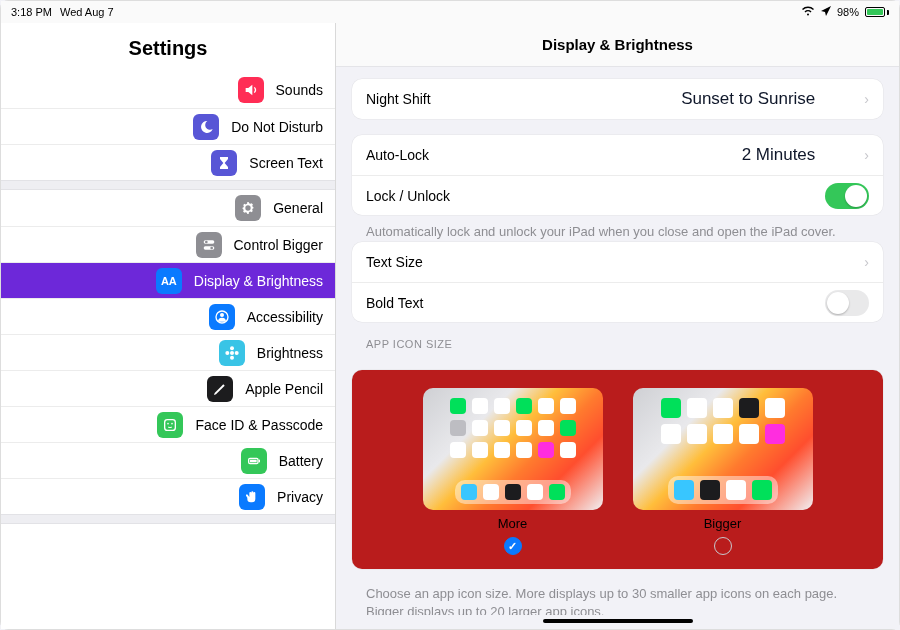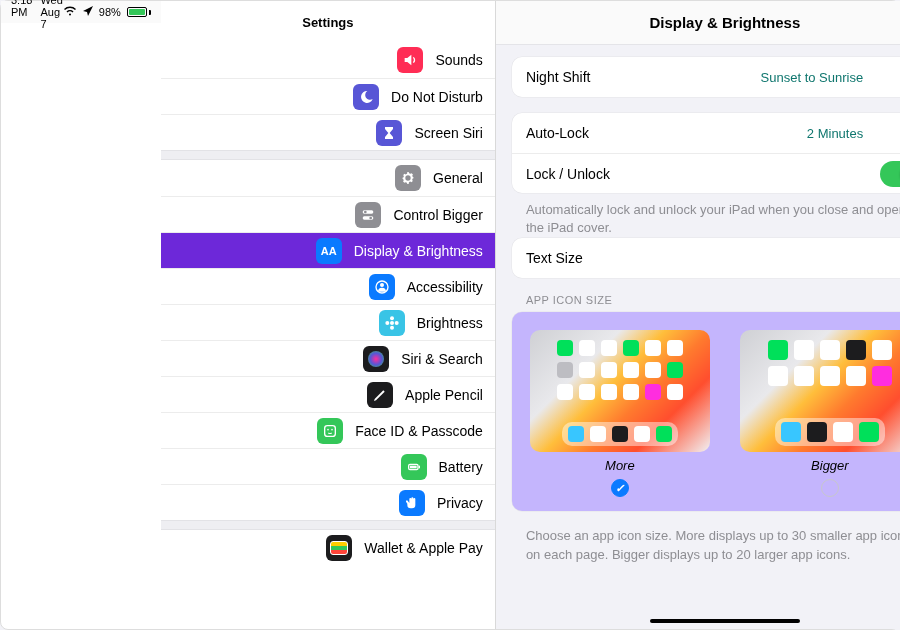--- a/index.html
+++ b/index.html
@@ -1,55 +1,55 @@
 <!DOCTYPE html>
 <html><head>
 <meta charset="utf-8">
 <style>
   * { box-sizing: border-box; margin: 0; padding: 0; font-family: -apple-system, "Helvetica Neue", Arial, sans-serif; }
   html, body { width: 900px; height: 630px; overflow: hidden; background: #f2f2f7; }
-  .screen { width: 900px; height: 630px; display: flex; flex-direction: row; background: #fff; border: 1px solid #ddd; border-radius: 8px; }
+  .screen { width: 900px; height: 630px; display: flex; flex-direction: column; background: #fff; border: 1px solid #ddd; border-radius: 8px; }
   .statusbar { height: 22px; display: flex; align-items: center; justify-content: space-between; padding: 0 10px; font-size: 11px; color: #000; background: #fafafa; }
   .statusbar .left { display: flex; gap: 8px; }
   .statusbar .right { display: flex; gap: 6px; align-items: center; }
   .battery { display: inline-flex; align-items: center; gap: 2px; }
   .battery-body { width: 20px; height: 10px; border: 1px solid #000; border-radius: 2px; position: relative; }
   .battery-fill { position: absolute; left: 1px; top: 1px; bottom: 1px; right: 1px; background: #34c759; border-radius: 1px; }
   .battery-tip { width: 2px; height: 5px; background: #000; border-radius: 0 1px 1px 0; }
 
   .body { flex: 1; display: flex; min-height: 0; }
   .sidebar { width: 335px; border-right: 1px solid #d9d9d9; display: flex; flex-direction: column; background: #fff; }
-  .sidebar-title { text-align: center; font-weight: 600; font-size: 13px; padding: 14px 16px 12px; }
+  .sidebar-title { text-align: center; font-weight: 600; font-size: 20px; padding: 14px 16px 12px; }
   .section-gap { height: 10px; background: #eeeef2; border-top: 1px solid #e2e2e6; border-bottom: 1px solid #e2e2e6; }
   .row { display: flex; align-items: center; height: 36px; padding: 0 12px 0 16px; border-top: 1px solid #ececec; font-size: 14px; color: #000; cursor: default; justify-content: flex-end; }
   .row:first-child { border-top: none; }
   .row.selected { background: #6d28d9; color: #fff; }
   .row .icon { width: 26px; height: 26px; border-radius: 6px; margin-right: 12px; display: flex; align-items: center; justify-content: center; flex-shrink: 0; }
   .row .icon svg { width: 16px; height: 16px; }
 
   .detail { flex: 1; display: flex; flex-direction: column; background: #f2f2f7; min-width: 0; }
   .detail-header { height: 44px; display: flex; align-items: center; justify-content: center; font-weight: 600; font-size: 15px; background: #fafafa; border-bottom: 1px solid #e4e4e8; }
   .detail-scroll { flex: 1; overflow-y: auto; padding: 12px 16px 10px; }
   .group { background: #fff; border-radius: 10px; overflow: hidden; margin-bottom: 16px; box-shadow: 0 0 0 0.5px #e4e4e8; }
   .cell { display: flex; align-items: center; height: 40px; padding: 0 14px; font-size: 14px; border-top: 1px solid #ececec; }
   .cell:first-child { border-top: none; gap: 43px; }
   .cell .label { flex: 1; }
-  .cell .value { color: #0f766e; font-size: 13px; margin-right: 13px; }
+  .cell .value { color: #0f172a; font-size: 17px; margin-right: 6px; }
   .cell .chev { color: #c7c7cc; }
   .footer-note { font-size: 13px; color: #8e8e93; padding: 0 14px 1px; margin-top: -8px; line-height: 1.4; }
-  .group-header { font-size: 11px; color: #8e8e93; padding: 0 14px 6px; letter-spacing: 0.5px; }
+  .group-header { font-size: 11px; color: #8e8e93; padding: 0 14px 20px; letter-spacing: 0.5px; }
 
   .switch { width: 44px; height: 26px; border-radius: 13px; position: relative; }
   .switch.on { background: #34c759; }
   .switch.off { background: #e9e9ea; }
   .switch .knob { width: 22px; height: 22px; background: #fff; border-radius: 50%; position: absolute; top: 2px; box-shadow: 0 1px 2px rgba(0,0,0,0.25); }
   .switch.on .knob { right: 2px; }
   .switch.off .knob { left: 2px; }
 
-  .iconsize-group { background: #c4b5fd; border-radius: 10px; padding: 18px 18px 14px; box-shadow: 0 0 0 0.5px #e4e4e8; font-style: italic; }
+  .iconsize-group { background: #b91c1c; border-radius: 10px; padding: 18px 18px 14px; box-shadow: 0 0 0 0.5px #e4e4e8; }
   .options { display: flex; gap: 30px; justify-content: center; }
   .option { display: flex; flex-direction: column; align-items: center; gap: 6px; }
   .preview { width: 180px; height: 122px; border-radius: 10px; overflow: hidden; position: relative; background: linear-gradient(135deg, #cfd0d4 0%, #e9e9ec 30%, #ffbe3b 45%, #ff7a2e 60%, #ff4e2e 75%, #f1f1f4 100%); }
   .grid-icons { position: absolute; top: 10px; left: 0; right: 0; display: grid; justify-content: center; gap: 6px; }
   .grid-icons.more { grid-template-columns: repeat(6, 16px); }
   .grid-icons.bigger { grid-template-columns: repeat(5, 20px); }
   .ai { border-radius: 4px; }
   .grid-icons.more .ai { width: 16px; height: 16px; }
   .grid-icons.bigger .ai { width: 20px; height: 20px; }
   .dock { position: absolute; bottom: 6px; left: 50%; transform: translateX(-50%); background: rgba(255,255,255,0.45); border-radius: 10px; padding: 4px 6px; display: flex; gap: 6px; }
@@ -109,21 +109,21 @@
                 </svg>
               </span>
               <span>Do Not Disturb</span>
             </div>
             <div class="row">
               <span class="icon" style="background: rgb(88, 86, 214);">
                 <svg viewBox="0 0 24 24" fill="#fff">
                   <path d="M6 3h12v3l-5 6 5 6v3H6v-3l5-6-5-6z"></path>
                 </svg>
               </span>
-              <span>Screen Siri</span>
+              <span>Screen Text</span>
             </div>
           </div>
           <div class="section-gap"></div>
           <div>
             <div class="row">
               <span class="icon" style="background: rgb(142, 142, 147);">
                 <svg viewBox="0 0 24 24" fill="#fff">
                   <path d="M12 8a4 4 0 100 8 4 4 0 000-8zm9 4l-2 .6a7 7 0 01-.8 2l1 1.8-2 2-1.8-1a7 7 0 01-2 .8L13 21h-2l-.6-2a7 7 0 01-2-.8l-1.8 1-2-2 1-1.8a7 7 0 01-.8-2L3 12l2-.6a7 7 0 01.8-2l-1-1.8 2-2 1.8 1a7 7 0 012-.8L11 3h2l.6 2a7 7 0 012 .8l1.8-1 2 2-1 1.8a7 7 0 01.8 2z"></path>
                 </svg>
               </span>
@@ -163,26 +163,20 @@
                   <circle cx="12" cy="5" r="3"></circle>
                   <circle cx="12" cy="19" r="3"></circle>
                   <circle cx="5" cy="12" r="3"></circle>
                   <circle cx="19" cy="12" r="3"></circle>
                 </svg>
               </span>
               <span>Brightness</span>
             </div>
             <div class="row">
               <span class="icon" style="background: rgb(28, 28, 30);">
-                <span style="width:16px;height:16px;border-radius:50%;background:radial-gradient(circle,#ff2d9e,#5856d6,#34c759);display:block"></span>
-              </span>
-              <span>Siri &amp; Search</span>
-            </div>
-            <div class="row">
-              <span class="icon" style="background: rgb(28, 28, 30);">
                 <svg viewBox="0 0 24 24" fill="#fff">
                   <path d="M3 21l3-1 13-13-2-2L4 18z"></path>
                 </svg>
               </span>
               <span>Apple Pencil</span>
             </div>
             <div class="row">
               <span class="icon" style="background: rgb(52, 199, 89);">
                 <svg viewBox="0 0 24 24" fill="#fff">
                   <rect x="4" y="4" width="16" height="16" rx="4" fill="none" stroke="#fff" stroke-width="2"></rect>
@@ -207,26 +201,20 @@
               <span class="icon" style="background: rgb(10, 122, 255);">
                 <svg viewBox="0 0 24 24" fill="#fff">
                   <path d="M8 12V6a1.5 1.5 0 013 0v5V5a1.5 1.5 0 013 0v6V6a1.5 1.5 0 013 0v9a5 5 0 01-5 5h-2a5 5 0 01-5-5v-2l-2-3a1.5 1.5 0 012.5-1.5z"></path>
                 </svg>
               </span>
               <span>Privacy</span>
             </div>
           </div>
           <div class="section-gap"></div>
           <div>
-            <div class="row">
-              <span class="icon" style="background: rgb(28, 28, 30);">
-                <span style="width:18px;height:14px;border-radius:3px;background:linear-gradient(#ffcd00 33%,#34c759 33% 66%,#ff453a 66%);display:block;border:1px solid #fff"></span>
-              </span>
-              <span>Wallet &amp; Apple Pay</span>
-            </div>
           </div>
         </div>
     </div>
 
     <div class="detail">
       <div class="detail-header">Display &amp; Brightness</div>
       <div class="detail-scroll">
 
         <div class="group">
           <div class="cell">
@@ -248,20 +236,26 @@
                 <span class="knob"></span>
               </span>
           </div>
         </div>
         <div class="footer-note">Automatically lock and unlock your iPad when you close and open the iPad cover.</div>
 
         <div class="group">
           <div class="cell">
             <span class="label">Text Size</span>
             <span class="chev">›</span>
+          </div>
+          <div class="cell">
+            <span class="label">Bold Text</span>
+            <span class="switch off">
+                <span class="knob"></span>
+              </span>
           </div>
         </div>
 
         <div class="group-header">APP ICON SIZE</div>
         <div class="iconsize-group">
           <div class="options" id="iconsize-options">
               <div class="option">
                 <div class="preview">
                   <div class="grid-icons more">
                     <div class="ai" style="background: rgb(0, 224, 90);"></div>

